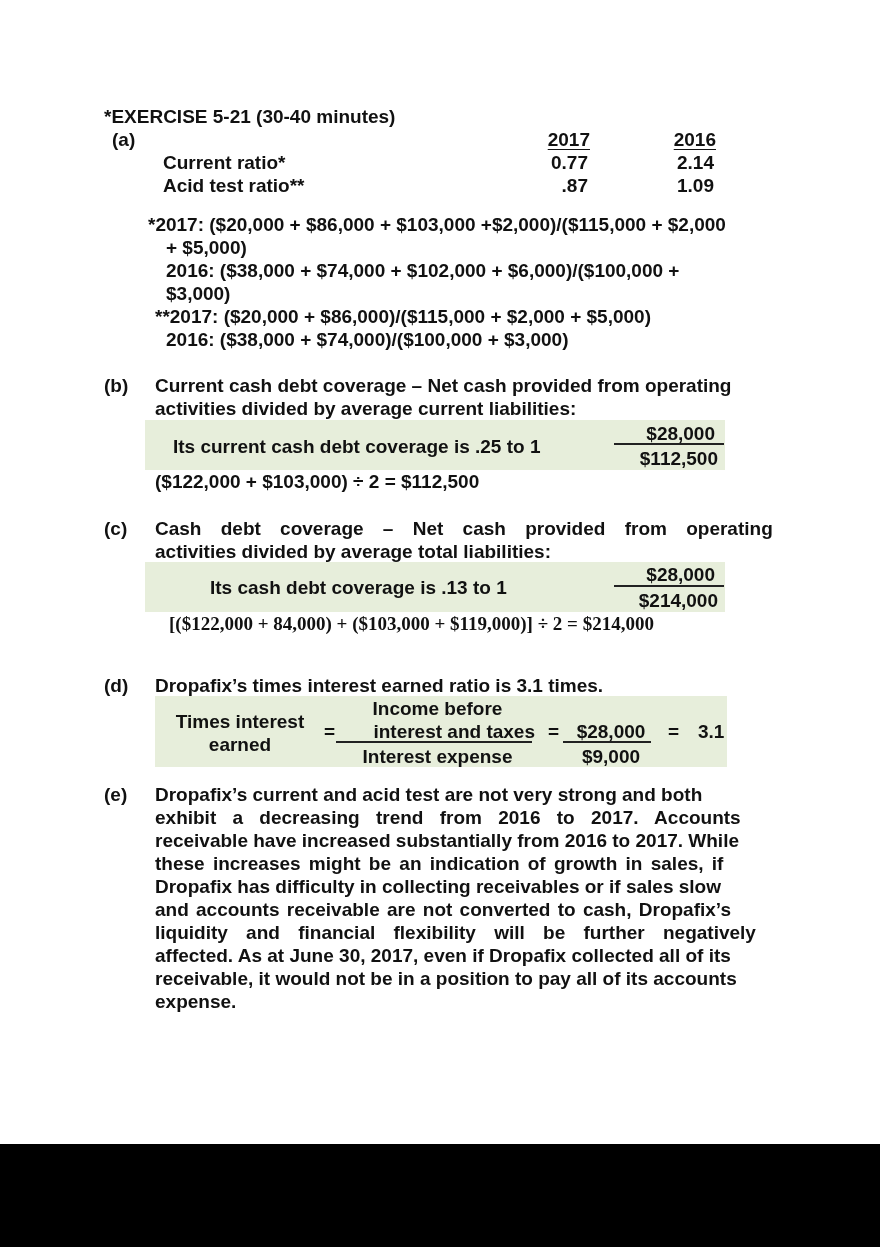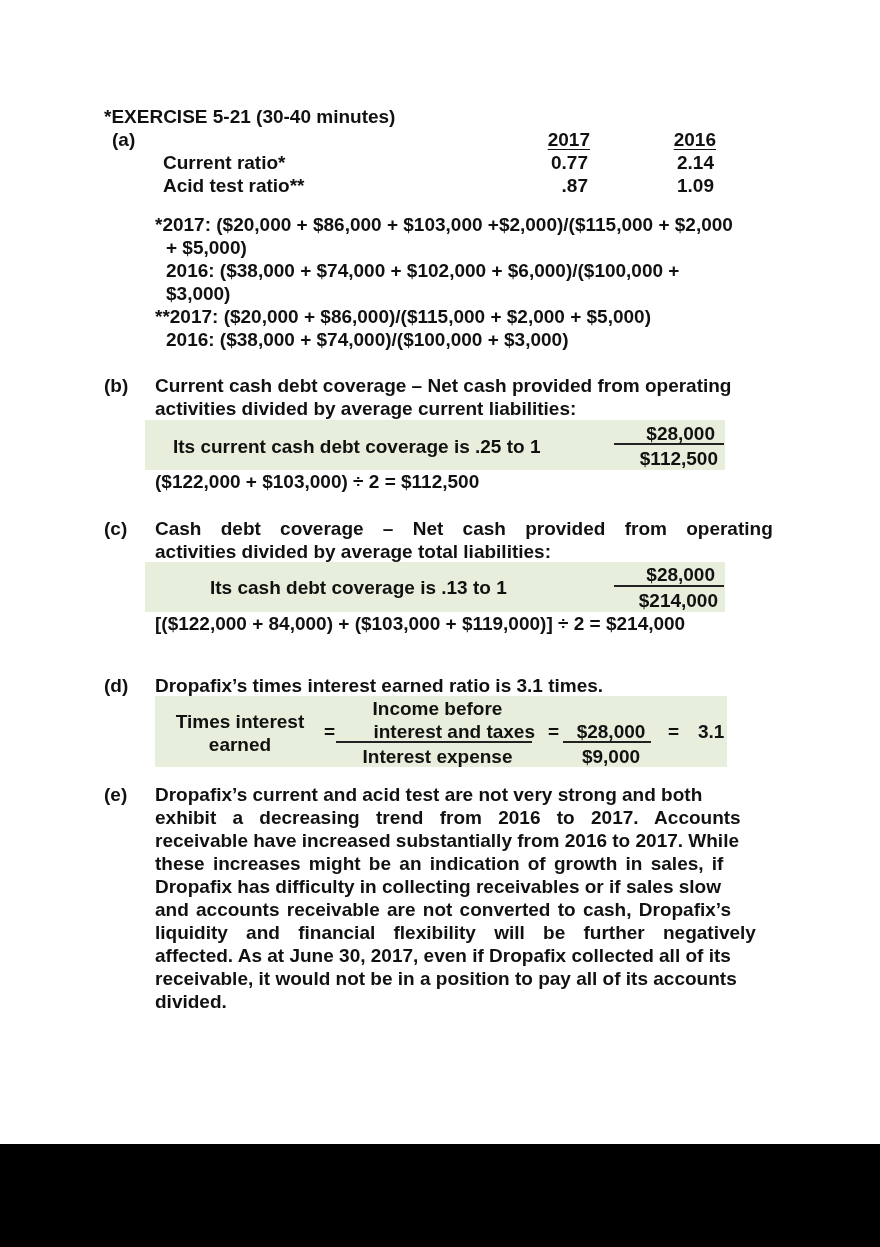--- a/index.html
+++ b/index.html
@@ -28,21 +28,21 @@
 <div class="abs line r u" style="left:656px; top:128px; width:60px;">2016</div>
 
 <div class="abs line" style="left:163px; top:151px;">Current ratio*</div>
 <div class="abs line r" style="left:530px; top:151px; width:58px;">0.77</div>
 <div class="abs line r" style="left:656px; top:151px; width:58px;">2.14</div>
 
 <div class="abs line" style="left:163px; top:174px;">Acid test ratio**</div>
 <div class="abs line r" style="left:530px; top:174px; width:58px;">.87</div>
 <div class="abs line r" style="left:656px; top:174px; width:58px;">1.09</div>
 
-<div class="abs line" style="left:155px; top:213px;">*2017: ($20,000 + $86,000 + $103,000 +$2,000)/($115,000 + $2,000</div>
+<div class="abs line" style="left:148px; top:213px;">*2017: ($20,000 + $86,000 + $103,000 +$2,000)/($115,000 + $2,000</div>
 <div class="abs line" style="left:166px; top:236px;">+ $5,000)</div>
 <div class="abs line" style="left:166px; top:259px;">2016: ($38,000 + $74,000 + $102,000 + $6,000)/($100,000 +</div>
 <div class="abs line" style="left:166px; top:282px;">$3,000)</div>
 <div class="abs line" style="left:155px; top:305px;text-align:center;">**2017: ($20,000 + $86,000)/($115,000 + $2,000 + $5,000)</div>
 <div class="abs line" style="left:166px; top:328px;">2016: ($38,000 + $74,000)/($100,000 + $3,000)</div>
 
 <div class="abs line" style="left:104px; top:374px;">(b)</div>
 <div class="abs line" style="left:155px; top:374px; width:620px; display:flex; justify-content:space-between;">
     <span>Current cash debt coverage – Net cash provided from operating</span>
   </div>
@@ -55,21 +55,21 @@
 <div class="abs line" style="left:155px; top:470px;">($122,000 + $103,000) ÷ 2 = $112,500</div>
 
 <div class="abs line" style="left:104px; top:517px;">(c)</div>
 <div class="abs line" style="left:155px; top:517px; width:620px; word-spacing:14px;">Cash debt coverage – Net cash provided from operating</div>
 <div class="abs line" style="left:155px; top:540px;">activities divided by average total liabilities:</div>
 <div class="green" style="left:145px; top:562px; width:580px; height:50px;"></div>
 <div class="abs line" style="left:210px; top:576px;">Its cash debt coverage is .13 to 1</div>
 <div class="abs line r" style="left:600px; top:563px; width:115px;">$28,000</div>
 <div class="rule" style="left:614px; top:585px; width:110px;"></div>
 <div class="abs line r" style="left:600px; top:589px; width:118px;">$214,000</div>
-<div class="abs line" style="left:155px; top:612px;">[($122,000 + 84,000) + ($103,000 + $119,000)] ÷ 2 = $214,000</div>
+<div class="abs line" style="left:169px; top:612px;font-family:Liberation Serif, serif;">[($122,000 + 84,000) + ($103,000 + $119,000)] ÷ 2 = $214,000</div>
 
 <div class="abs line" style="left:104px; top:674px;">(d)</div>
 <div class="abs line" style="left:155px; top:674px;">Dropafix’s times interest earned ratio is 3.1 times.</div>
 <div class="green" style="left:155px; top:696px; width:572px; height:71px;"></div>
 <div class="abs line c" style="left:165px; top:710px; width:150px;">Times interest</div>
 <div class="abs line c" style="left:165px; top:733px; width:150px;">earned</div>
 <div class="abs line" style="left:324px; top:720px;">=</div>
 <div class="abs line c" style="left:340px; top:697px; width:195px;">Income before</div>
 <div class="abs line c" style="left:340px; top:720px; width:195px;text-align:right;">interest and taxes</div>
 <div class="rule" style="left:336px; top:741px; width:196px;"></div>
@@ -84,15 +84,15 @@
 <div class="abs line" style="left:104px; top:783px;">(e)</div>
 <div class="abs line just" style="left:155px; top:783px; width:620px;">Dropafix’s current and acid test are not very strong and both</div>
 <div class="abs line" style="left:155px; top:806px; width:620px; word-spacing:11px;">exhibit a decreasing trend from 2016 to 2017. Accounts</div>
 <div class="abs line" style="left:155px; top:829px;">receivable have increased substantially from 2016 to 2017. While</div>
 <div class="abs line" style="left:155px; top:852px; word-spacing:3px;">these increases might be an indication of growth in sales, if</div>
 <div class="abs line" style="left:155px; top:875px;">Dropafix has difficulty in collecting receivables or if sales slow</div>
 <div class="abs line" style="left:155px; top:898px; word-spacing:2px;">and accounts receivable are not converted to cash, Dropafix’s</div>
 <div class="abs line" style="left:155px; top:921px; word-spacing:13px;">liquidity and financial flexibility will be further negatively</div>
 <div class="abs line" style="left:155px; top:944px;">affected. As at June 30, 2017, even if Dropafix collected all of its</div>
 <div class="abs line" style="left:155px; top:967px;">receivable, it would not be in a position to pay all of its accounts</div>
-<div class="abs line" style="left:155px; top:990px;">divided.</div>
+<div class="abs line" style="left:155px; top:990px;">expense.</div>
 
 <div class="bottom-bar"></div>
 
 </body></html>

